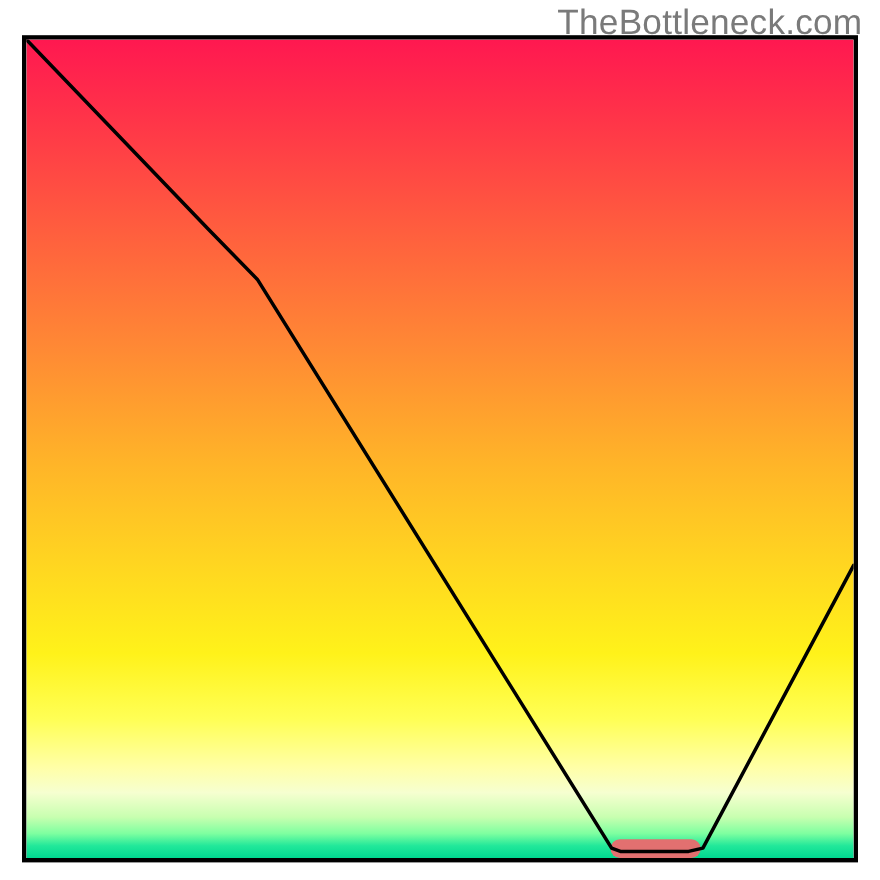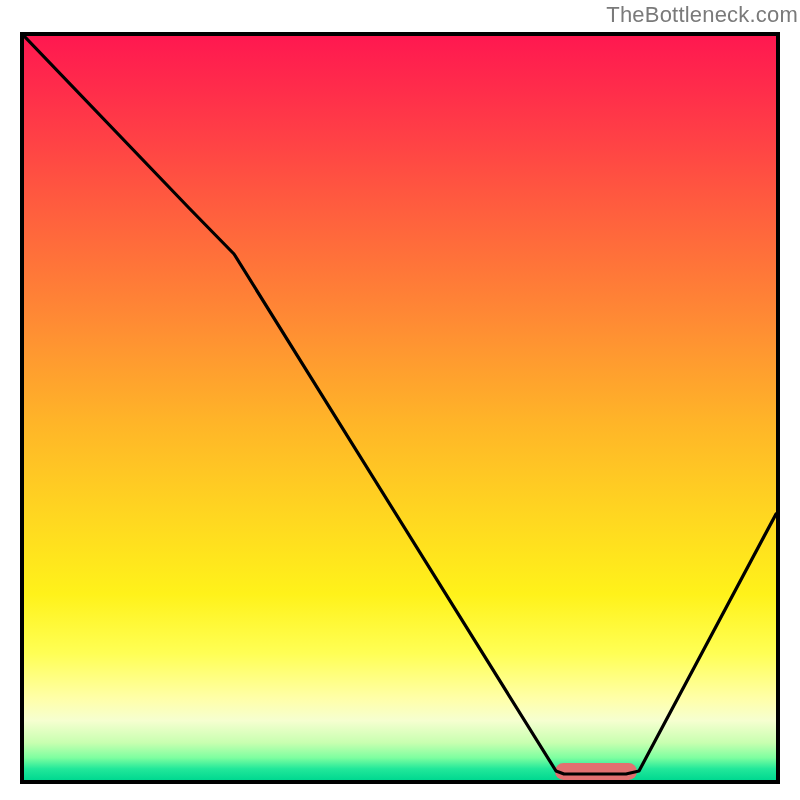--- a/index.html
+++ b/index.html
@@ -6,23 +6,23 @@
   html, body { width: 800px; height: 800px; overflow: hidden; background: #fff; }
   .container {
     position: relative;
     width: 800px;
     height: 800px;
     background: #fff;
   }
   .watermark {
     position: absolute;
     top: 2px;
-    right: 2px;
+    right: 16px;
     font-family: Arial, Helvetica, sans-serif;
-    font-size: 22px;
+    font-size: 32px;
     color: #7a7a7a;
     font-weight: 500;
     letter-spacing: 0.2px;
   }
   .plot-frame {
     position: absolute;
     left: 20px;
     top: 32px;
     width: 760px;
     height: 752px;

